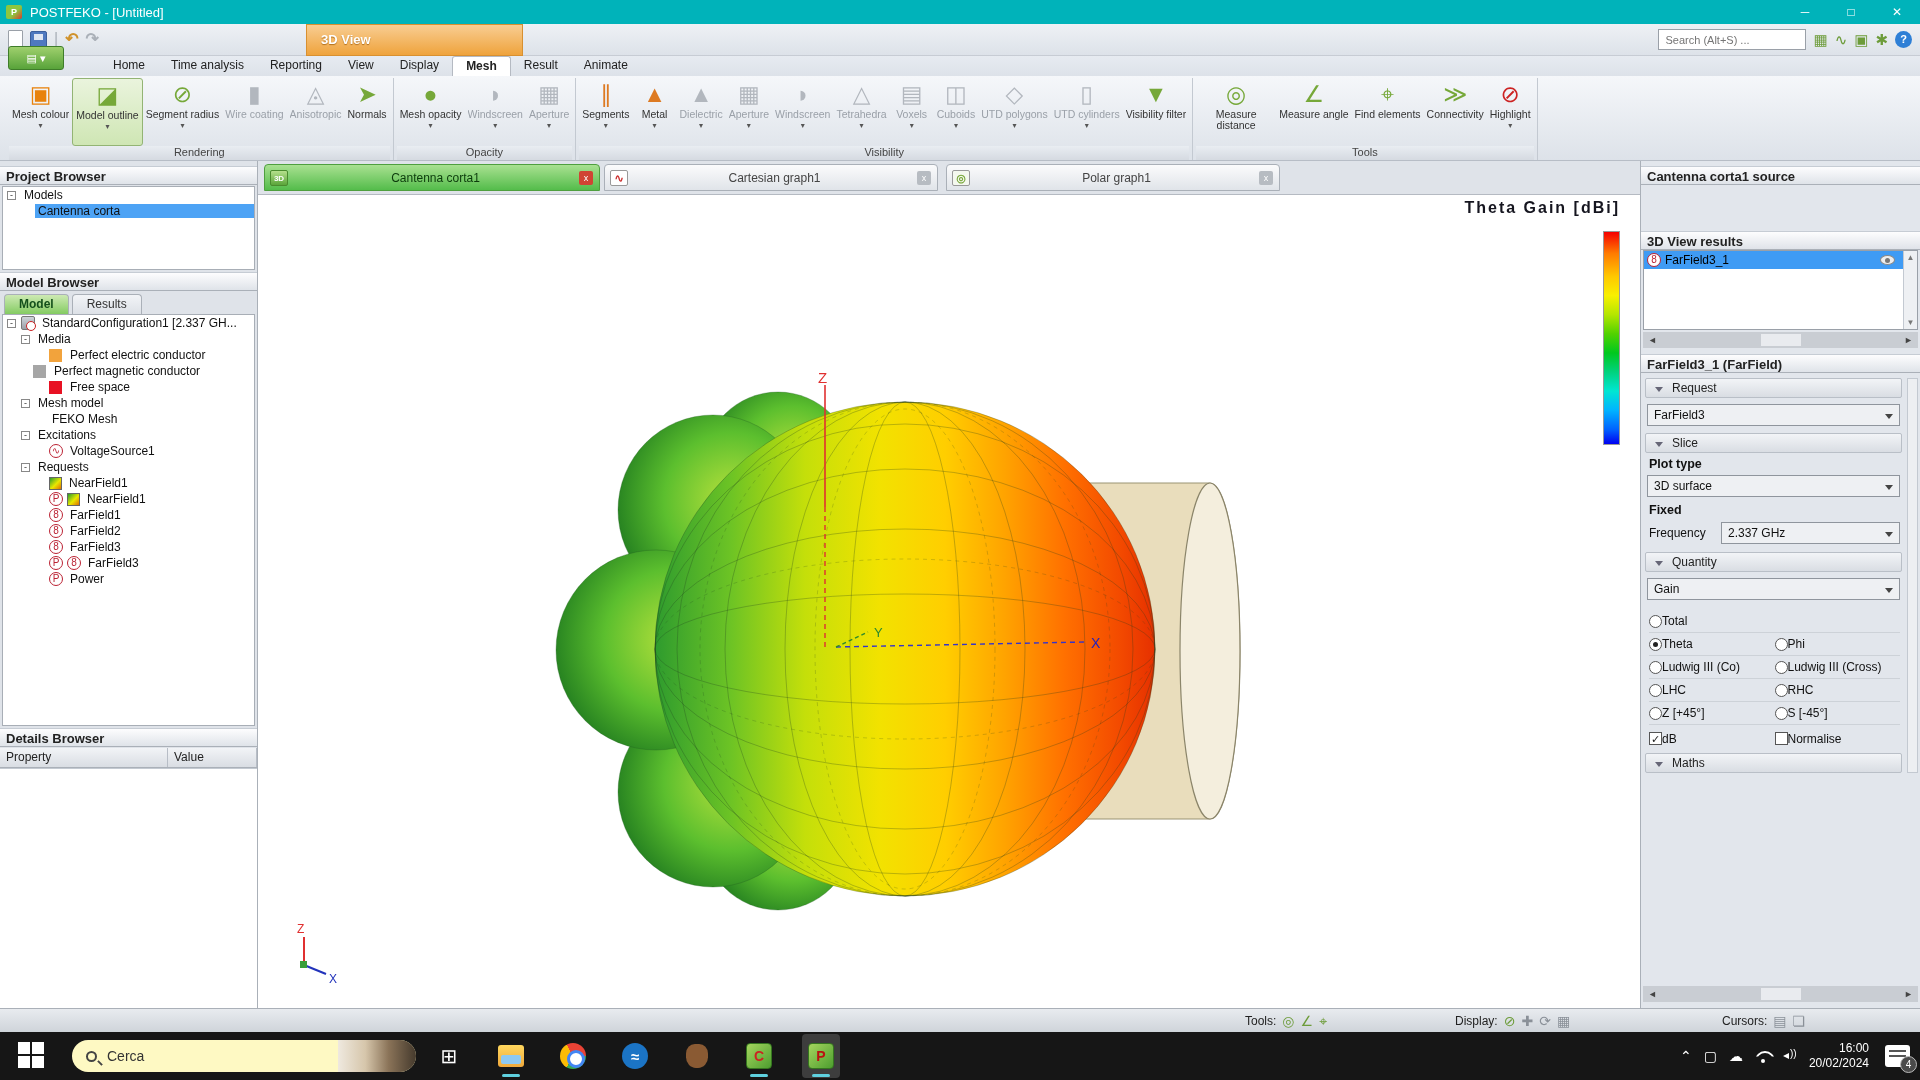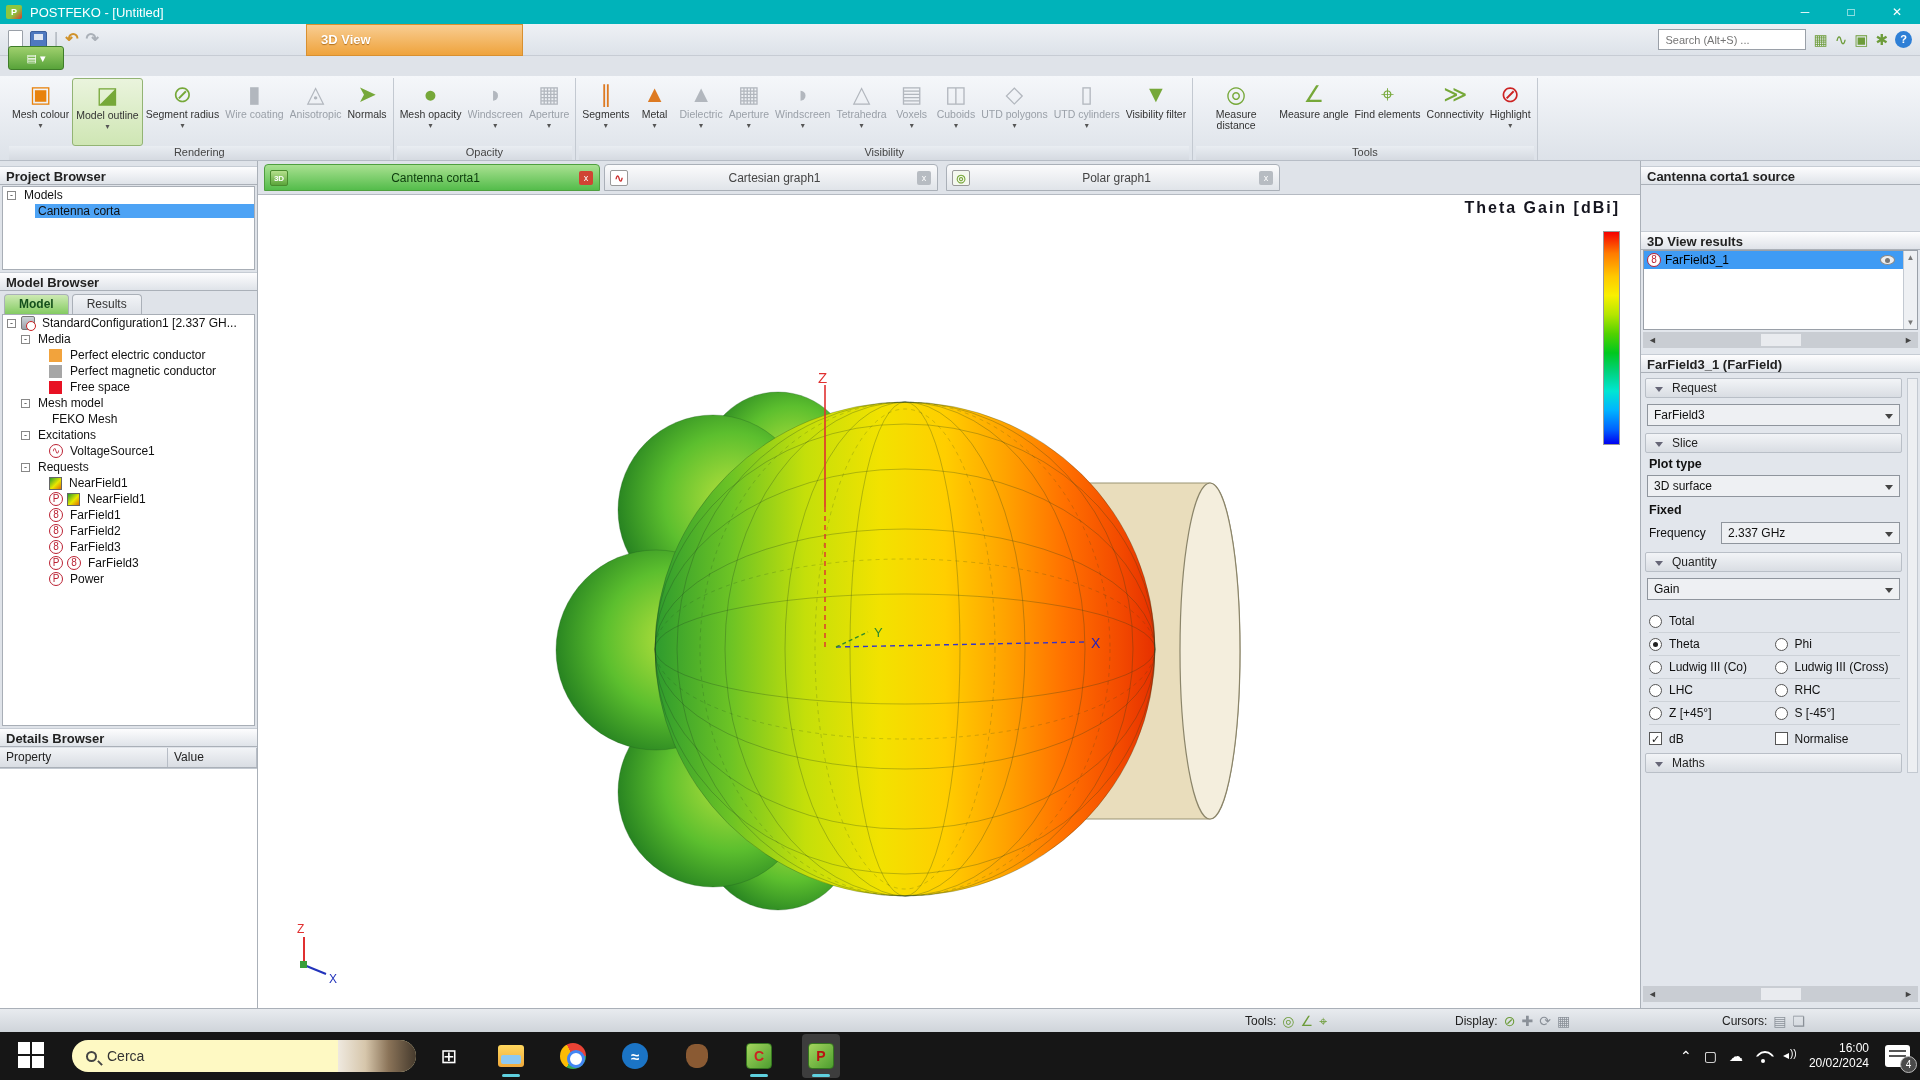--- a/index.html
+++ b/index.html
@@ -100,21 +100,21 @@
 .hscr{position:absolute;left:2px;right:2px;height:16px;background:#c9cdd3;display:flex;align-items:center;font-size:9px;color:#444}
 .hscr .th{width:40px;height:12px;background:#e9ebef;margin:0 auto}
 .hscr span{padding:0 5px}
 .sbar{position:absolute;left:4px;right:18px;height:20px;background:linear-gradient(#f2f4f7,#d9dde3);border:1px solid #b9bfc7;border-radius:2px;font-size:12px;color:#222;display:flex;align-items:center;padding-left:26px}
 .sbar::before{content:"";position:absolute;left:9px;top:8px;border:4px solid transparent;border-top:5px solid #667}
 .dd{position:absolute;height:22px;background:#eef0f3;border:1px solid #8f959d;font-size:12px;display:flex;align-items:center;padding-left:6px;color:#111}
 .dd::after{content:"";position:absolute;right:6px;top:9px;border:4px solid transparent;border-top:5px solid #444}
 .blab{position:absolute;left:8px;font-size:12.5px;font-weight:bold;color:#111}
 .flab{position:absolute;left:8px;font-size:12px;color:#111}
 .rrow{position:absolute;left:8px;right:20px;height:23px;border-bottom:1px solid #cdd2d8;display:flex;align-items:center}
-.ritem{display:flex;align-items:center;gap:7px;font-size:12px;width:50%;color:#111}
+.ritem{display:flex;align-items:center;font-size:12px;width:50%;color:#111}
 .rb{width:13px;height:13px;border:1px solid #555;border-radius:50%;background:#fff;position:relative;flex:none}
 .rb.sel::after{content:"";position:absolute;inset:3px;background:#222;border-radius:50%}
 .cb{width:13px;height:13px;border:1px solid #555;background:#fff;font-size:11px;line-height:12px;text-align:center;color:#222;flex:none}
 .thinscr{position:absolute;right:2px;width:11px;background:#edeff2;border:1px solid #c3c9d1}
 
 .statusbar{position:absolute;left:0;right:0;bottom:48px;height:24px;background:linear-gradient(#e8ebef,#cfd4da);border-top:1px solid #aab0b8;font-size:12px;color:#222}
 .sgrp{position:absolute;top:0;height:24px;display:flex;align-items:center;gap:6px}
 .sic{font-size:14px;color:#6d9c3a}
 .sic.grey{color:#8a9098}
 
@@ -179,20 +179,32 @@
     <div class="topsearch">
       <input placeholder="Search (Alt+S) ..." style="">
       <span class="tsic">▦</span>
       <span class="tsic">∿</span>
       <span class="tsic">▣</span>
       <span class="tsic">✱</span>
       <span class="helpic">?</span>
     </div>
   </div>
 
+  <div class="tabrow">
+    <div class="rtabs" id="rtabs">
+        <div class="rtab">Home</div>
+        <div class="rtab">Time analysis</div>
+        <div class="rtab">Reporting</div>
+        <div class="rtab">View</div>
+        <div class="rtab">Display</div>
+        <div class="rtab active">Mesh</div>
+        <div class="rtab">Result</div>
+        <div class="rtab">Animate</div>
+      </div>
+  </div>
   <div class="appmenu">▤ ▾</div>
 
   <div class="ribbon" id="ribbon">
       <div class="rgroup">
         <div class="rbuttons">
           <div class="rbtn">
             <span class="ric mesh-colour-icon">▣</span>
             <span class="rlbl">Mesh colour</span>
             <span class="rarrow">▾</span>
           </div>
@@ -355,21 +367,21 @@
           </div>
           <div class="trow" style="padding-left: 18px;">
             <span class="exp">-</span>
             <span class="tlbl">Media</span>
           </div>
           <div class="trow" style="padding-left: 32px;">
             <span class="expsp"></span>
             <span class="sw" style="background: rgb(242, 163, 60);"></span>
             <span class="tlbl">Perfect electric conductor</span>
           </div>
-          <div class="trow" style="padding-left: 32px;">
+          <div class="trow" style="padding-left: 16px;">
             <span class="expsp"></span>
             <span class="sw" style="background: rgb(166, 166, 166);"></span>
             <span class="tlbl">Perfect magnetic conductor</span>
           </div>
           <div class="trow" style="padding-left: 32px;">
             <span class="expsp"></span>
             <span class="sw" style="background: rgb(232, 17, 35);"></span>
             <span class="tlbl">Free space</span>
           </div>
           <div class="trow" style="padding-left: 18px;">

